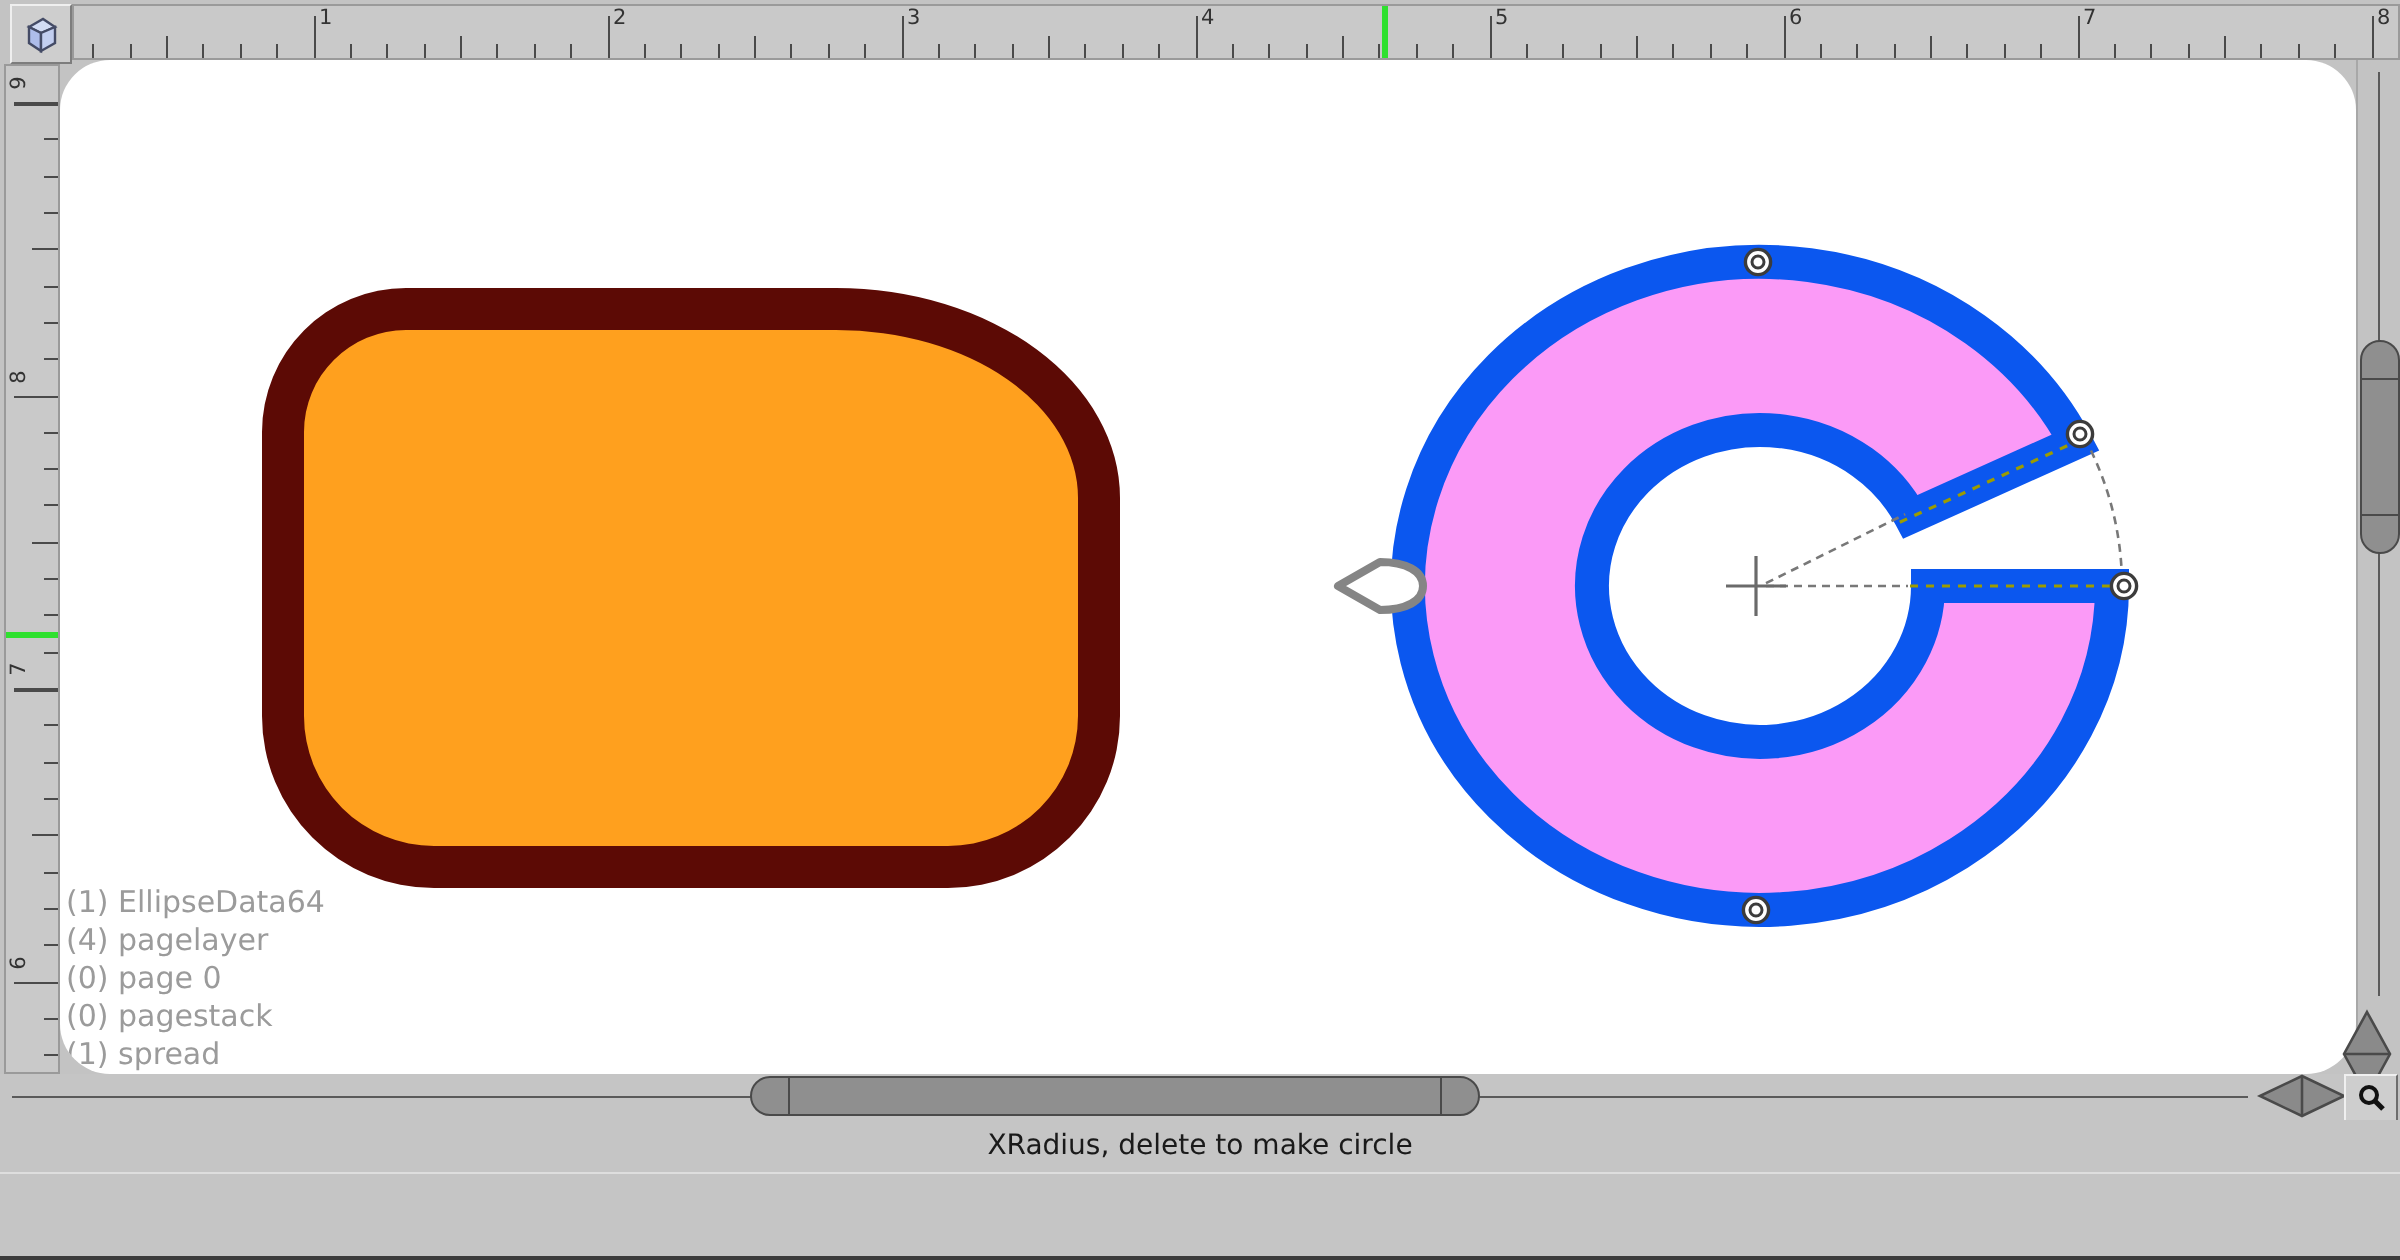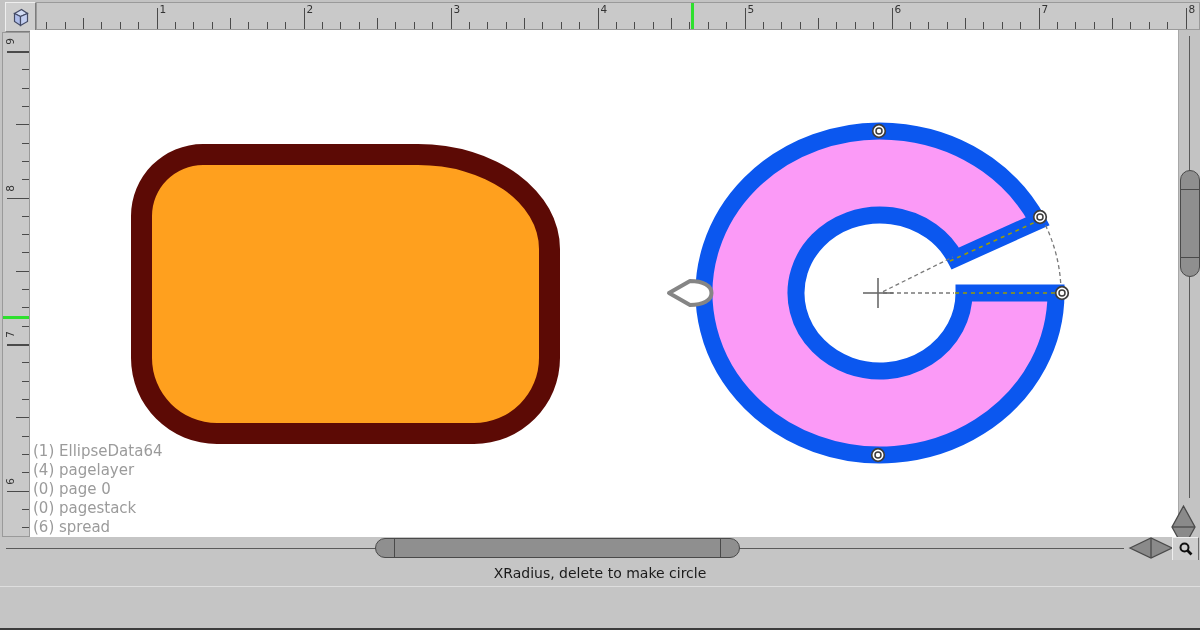--- a/index.html
+++ b/index.html
@@ -8,21 +8,21 @@
   .abs{position:absolute;}
   
   .ruler{position:absolute;background:#c9c9c9;border:1px solid #9a9a9a;overflow:hidden;}
   .tick{position:absolute;background:#4a4a4a;}
   .rlabel{position:absolute;font-size:10.5px;color:#333;top:0;}
   .vlabel{position:absolute;font-size:10.5px;color:#333;width:14px;height:13px;text-align:center;transform:rotate(-90deg);left:0;}
   .cursor-line{position:absolute;background:var(--green);}
   
   .corner-btn{left:5px;top:2px;width:29px;height:28px;background:#cecece;border:1px solid;border-color:#efefef #7d7d7d #7d7d7d #efefef;display:flex;align-items:center;justify-content:center;}
   
-  .canvas{left:30px;top:30px;width:1148px;height:507px;background:#fff;overflow:hidden;}
+  .canvas{left:30px;top:30px;width:1148px;height:507px;background:#fff;overflow:hidden;border-radius:25px;}
   .rect-shape{position:absolute;left:101px;top:114px;width:429px;height:300px;box-sizing:border-box;background:var(--orange);border:21px solid var(--maroon);border-radius:72px 142px 86px 86px / 72px 105px 86px 86px;}
   .layer-list{position:absolute;left:3px;top:412px;font-size:15px;line-height:19px;color:#9b9b9b;white-space:pre;}
   .cshape-path{fill:var(--pink);stroke:var(--blue);stroke-width:17;}
   
   .vscroll{left:1178px;top:30px;width:22px;height:530px;background:#c3c3c3;border-left:1px solid #a8a8a8;}
   .hscroll{left:0;top:537px;width:1178px;height:23px;background:#c5c5c5;border-bottom:1px solid #8a8a8a;}
   .trackline{position:absolute;background:#5a5a5a;}
   .thumb{position:absolute;background:#8f8f8f;border:1px solid #4a4a4a;border-radius:10px;}
   .thumb .cap{position:absolute;background:#4a4a4a;}
   
@@ -190,21 +190,21 @@
       <g>
         <circle cx="1032" cy="263" r="6.3" fill="#fff" stroke="#3c3c3c" stroke-width="1.7"></circle>
         <circle cx="1032" cy="263" r="3" fill="#fff" stroke="#3c3c3c" stroke-width="1.5"></circle>
       </g>
       <g>
         <circle cx="848" cy="425" r="6.3" fill="#fff" stroke="#3c3c3c" stroke-width="1.7"></circle>
         <circle cx="848" cy="425" r="3" fill="#fff" stroke="#3c3c3c" stroke-width="1.5"></circle>
       </g>
     </svg>
 
-    <div class="layer-list" id="layerlist"><div>(1) EllipseData64</div><div>(4) pagelayer</div><div>(0) page 0</div><div>(0) pagestack</div><div>(6) spread</div></div>
+    <div class="layer-list" id="layerlist"><div>(1) EllipseData64</div><div>(4) pagelayer</div><div>(0) page 0</div><div>(0) pagestack</div><div>(1) spread</div></div>
   </div>
 
   <div class="abs vscroll">
     <div class="trackline" style="left:10px;top:6px;width:1px;height:462px;"></div>
     <div class="thumb" style="left:1px;top:140px;width:18px;height:105px;">
       <div class="cap" style="left:0;top:18px;width:18px;height:1px;"></div>
       <div class="cap" style="left:0;bottom:18px;width:18px;height:1px;"></div>
     </div>
   </div>
   <svg class="abs" style="left:1170px;top:504px;" width="27" height="46">

